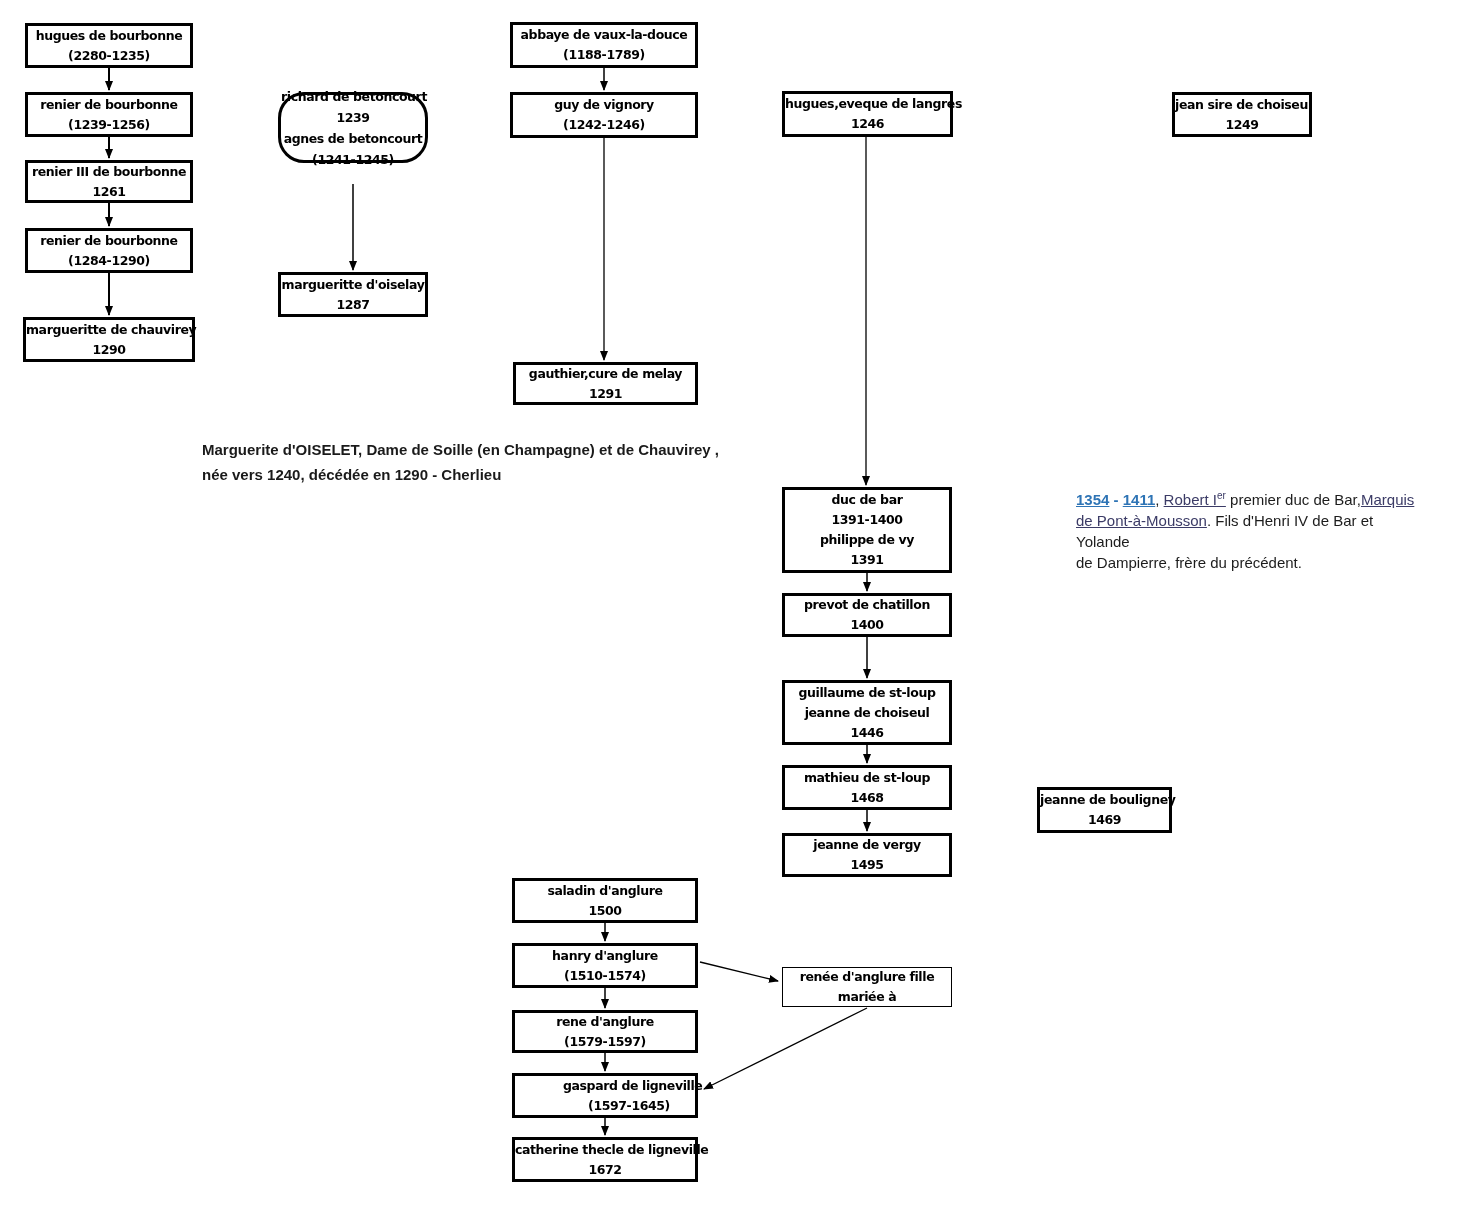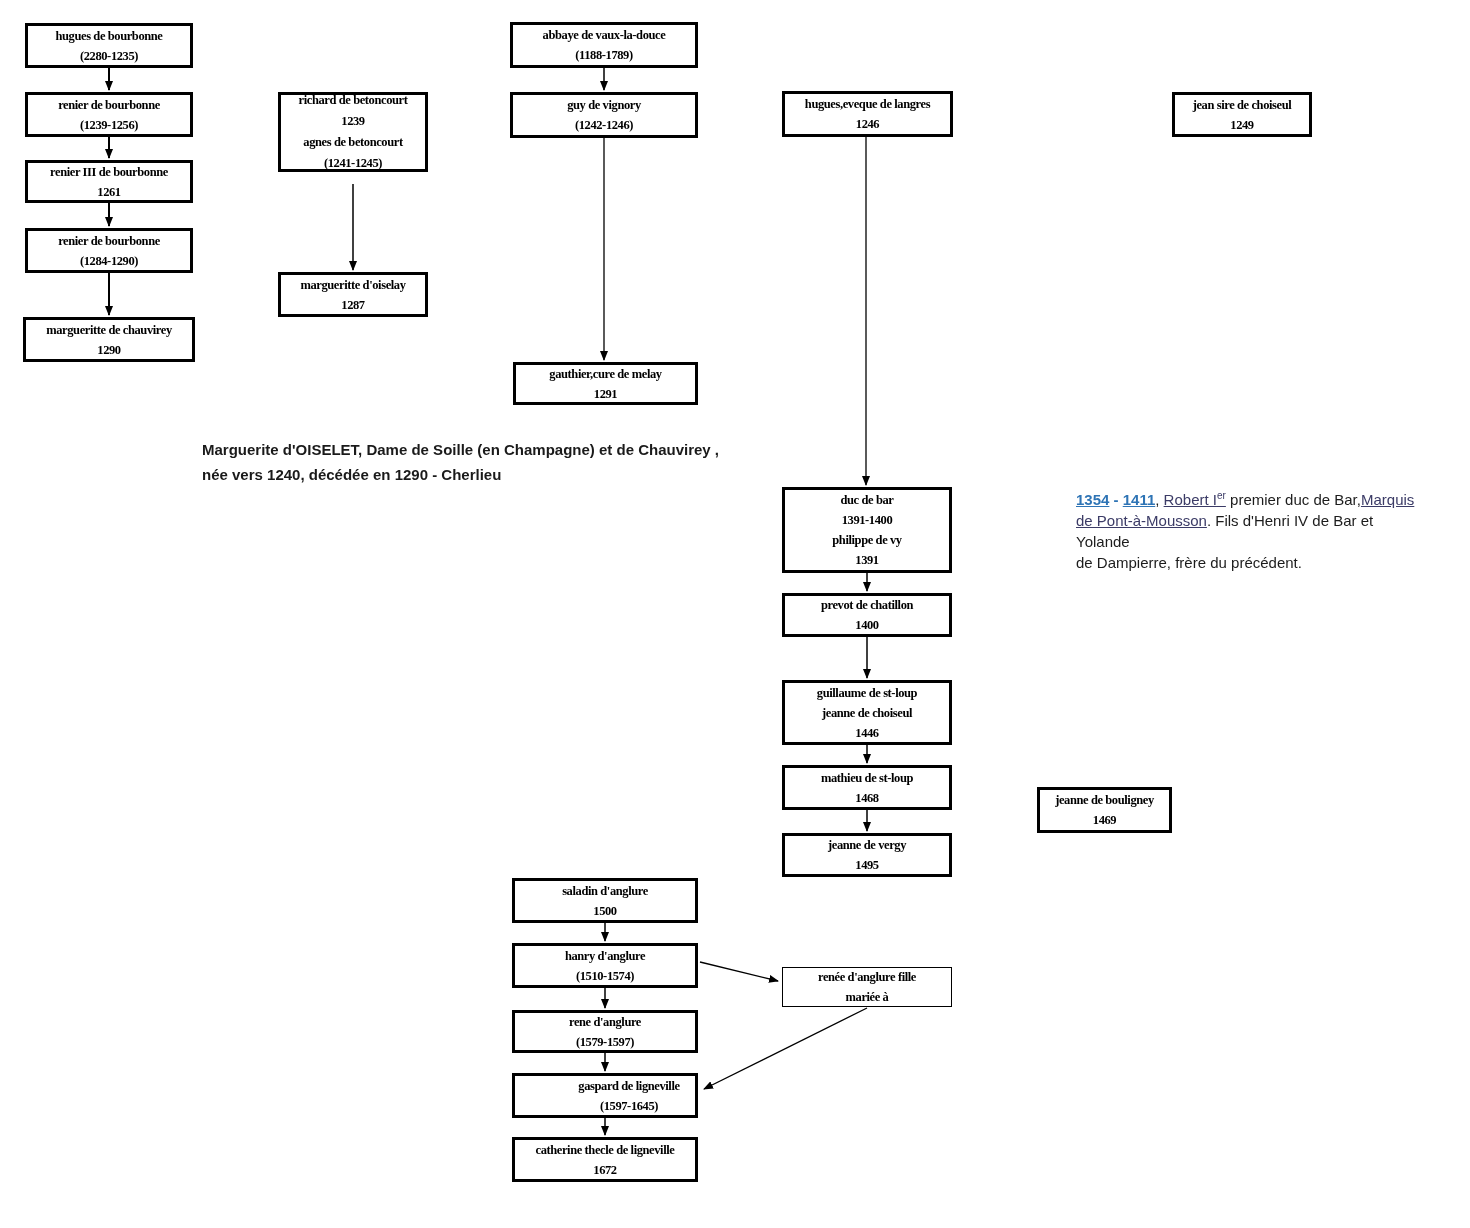--- a/index.html
+++ b/index.html
@@ -17,21 +17,20 @@
     border:3px solid #000;
     background:#fff;
     display:flex;flex-direction:column;justify-content:center;
     text-align:center;
     font-weight:bold;
     font-size:12.5px;
     letter-spacing:-0.4px;
     line-height:20px;
     color:#000;
     z-index:2;
-    font-family:Liberation Serif, serif;
   }
   .node .line{white-space:nowrap;}
   .node.thin{border-width:1px;font-weight:bold;}
   .annotation{
     position:absolute;left:202px;top:437px;
     font-family:"Liberation Sans",sans-serif;
     font-weight:bold;font-size:15px;line-height:25px;color:#1a1a1a;
     z-index:2;
   }
   .note{
@@ -95,21 +94,21 @@
   <div class="node" style="left:25px;top:228px;width:168px;height:45px;">
     <div class="line">renier de bourbonne</div>
     <div class="line">(1284-1290)</div>
   </div>
 
   <div class="node" style="left:23px;top:317px;width:172px;height:45px;">
     <div class="line">margueritte de chauvirey</div>
     <div class="line">1290</div>
   </div>
 
-  <div class="node" style="left:278px;top:92px;width:150px;height:80px;line-height:21px;">
+  <div class="node" style="left:278px;top:92px;width:150px;height:71px;line-height:21px;border-radius:26px;">
     <div class="line">richard de betoncourt</div>
     <div class="line">1239</div>
     <div class="line">agnes de betoncourt</div>
     <div class="line">(1241-1245)</div>
   </div>
 
   <div class="node" style="left:278px;top:272px;width:150px;height:45px;">
     <div class="line">margueritte d'oiselay</div>
     <div class="line">1287</div>
   </div>

